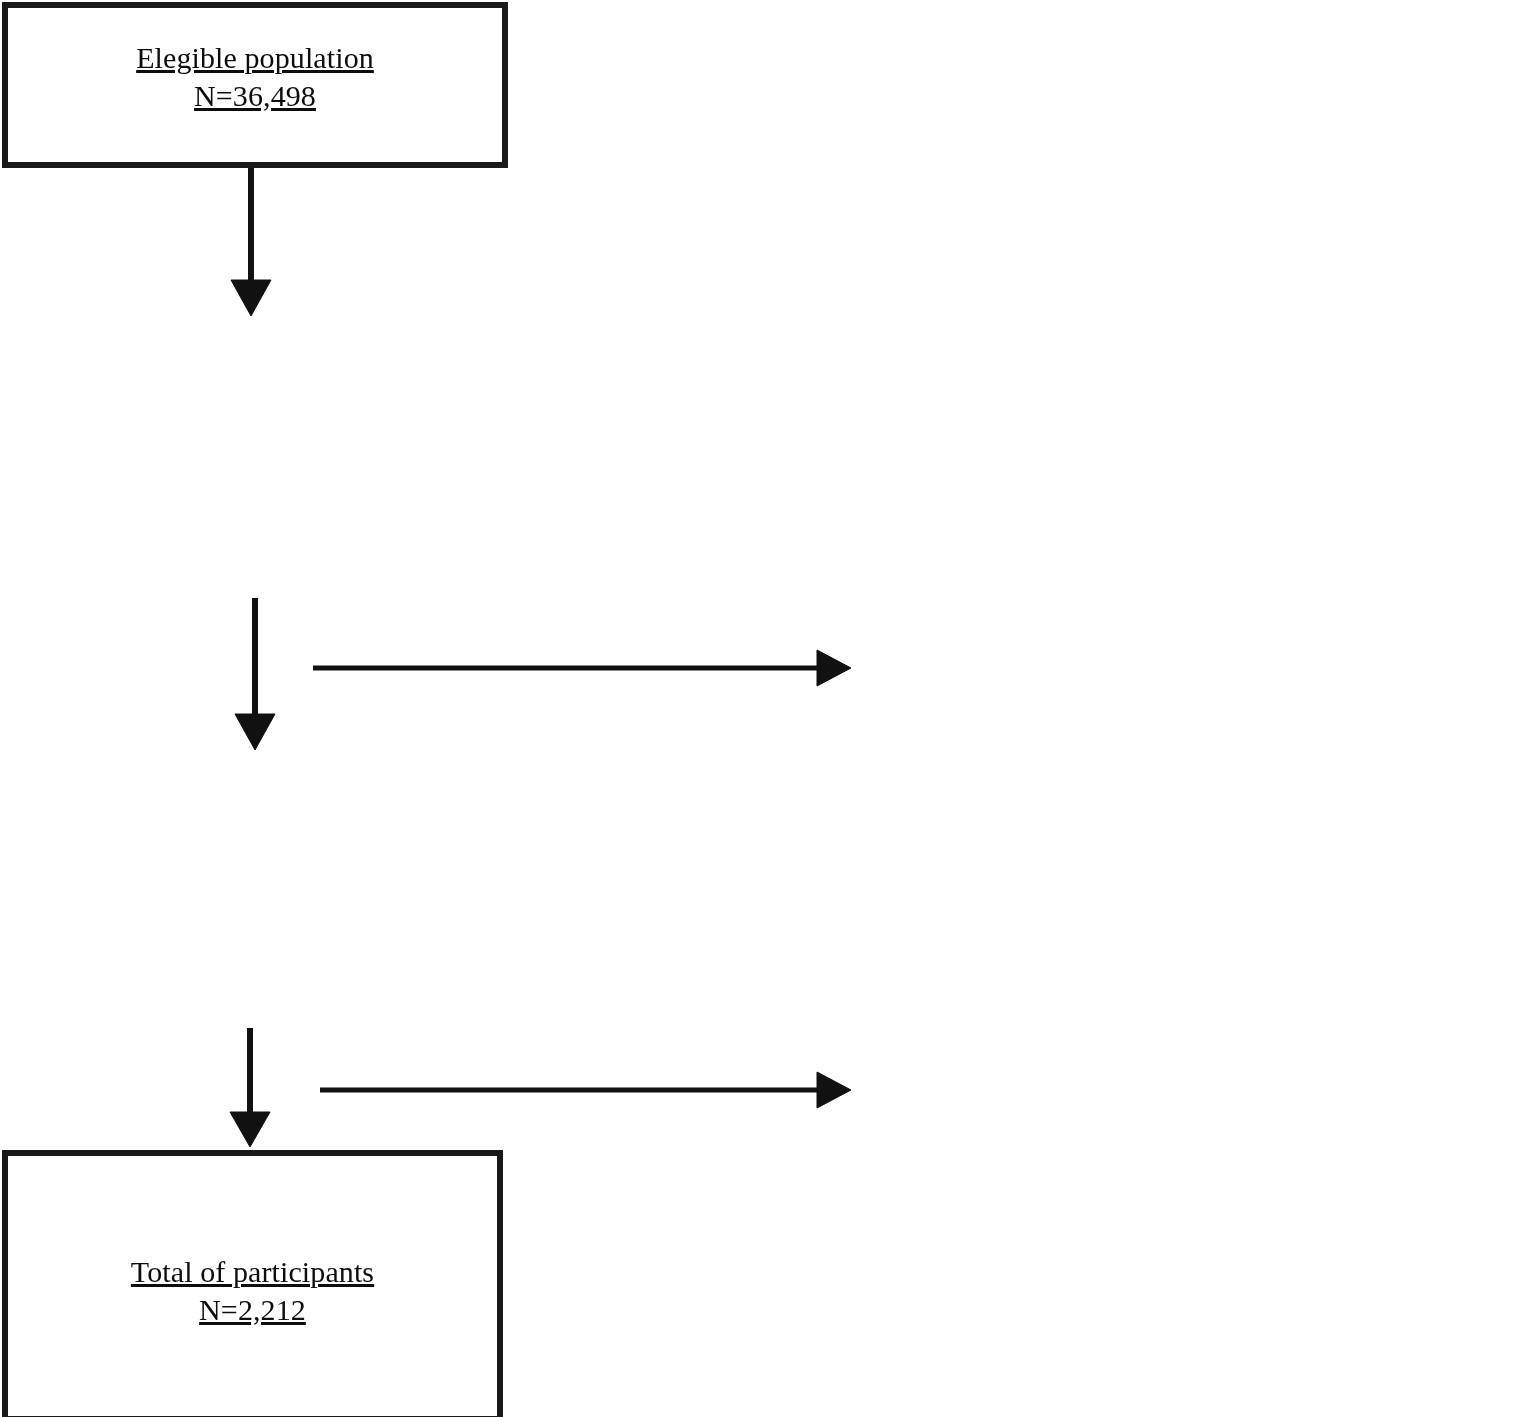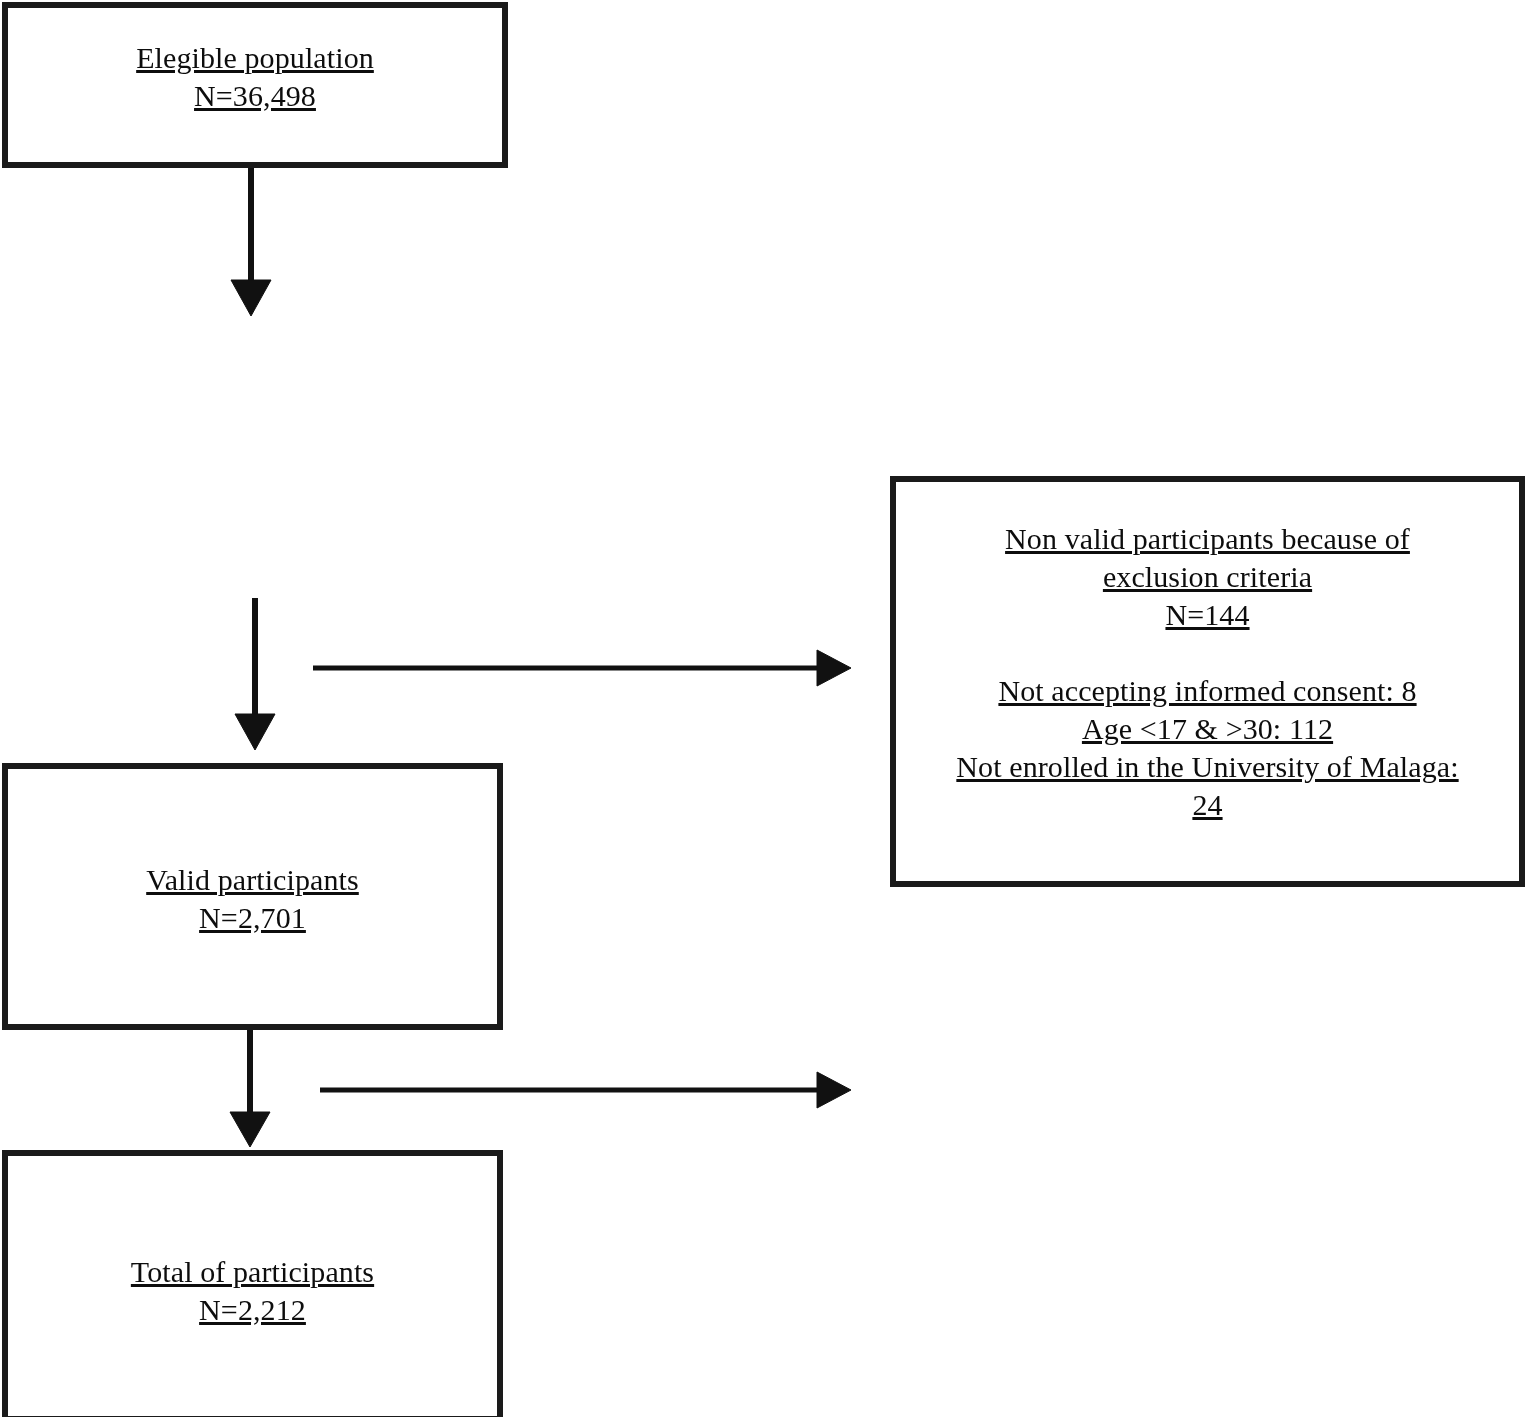--- a/index.html
+++ b/index.html
@@ -100,35 +100,21 @@
       <polygon points="851,1090 817,1072 817,1108"></polygon>
     </g>
   </svg>
 
   <div class="node-box" id="box-eligible">
     <div class="node-text">Elegible population
 N=36,498</div>
   </div>
 
 
-  <div class="node-box" id="box-valid">
-    <div class="node-text">Valid participants
-N=2,701</div>
-  </div>
 
   <div class="node-box" id="box-total">
     <div class="node-text">Total of participants
 N=2,212</div>
   </div>
 
-  <div class="node-box" id="box-nonvalid">
-    <div class="node-text">Non valid participants because of
-exclusion criteria
-N=144
-
-Not accepting informed consent: 8
-Age &lt;17 &amp; &gt;30: 112
-Not enrolled in the University of Malaga:
-24</div>
-  </div>
 
 
 </div>
 
 </body></html>

